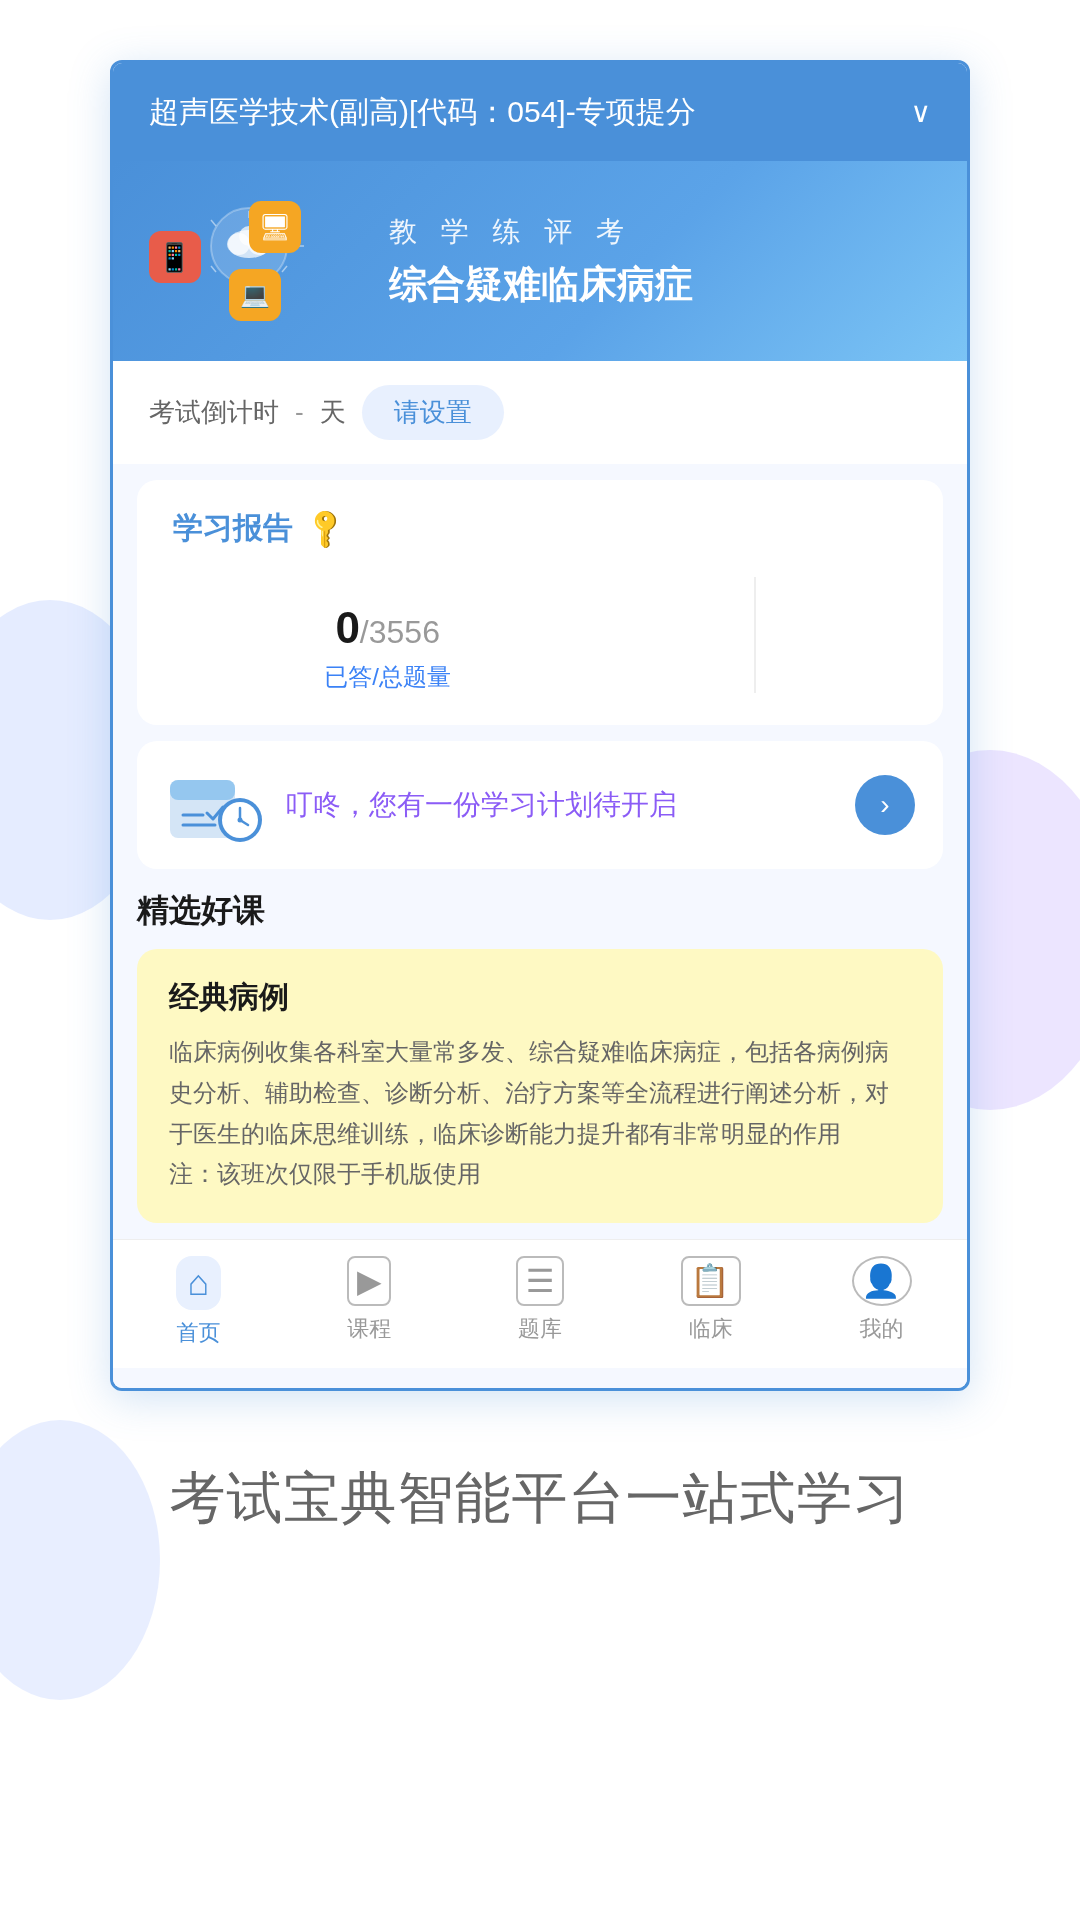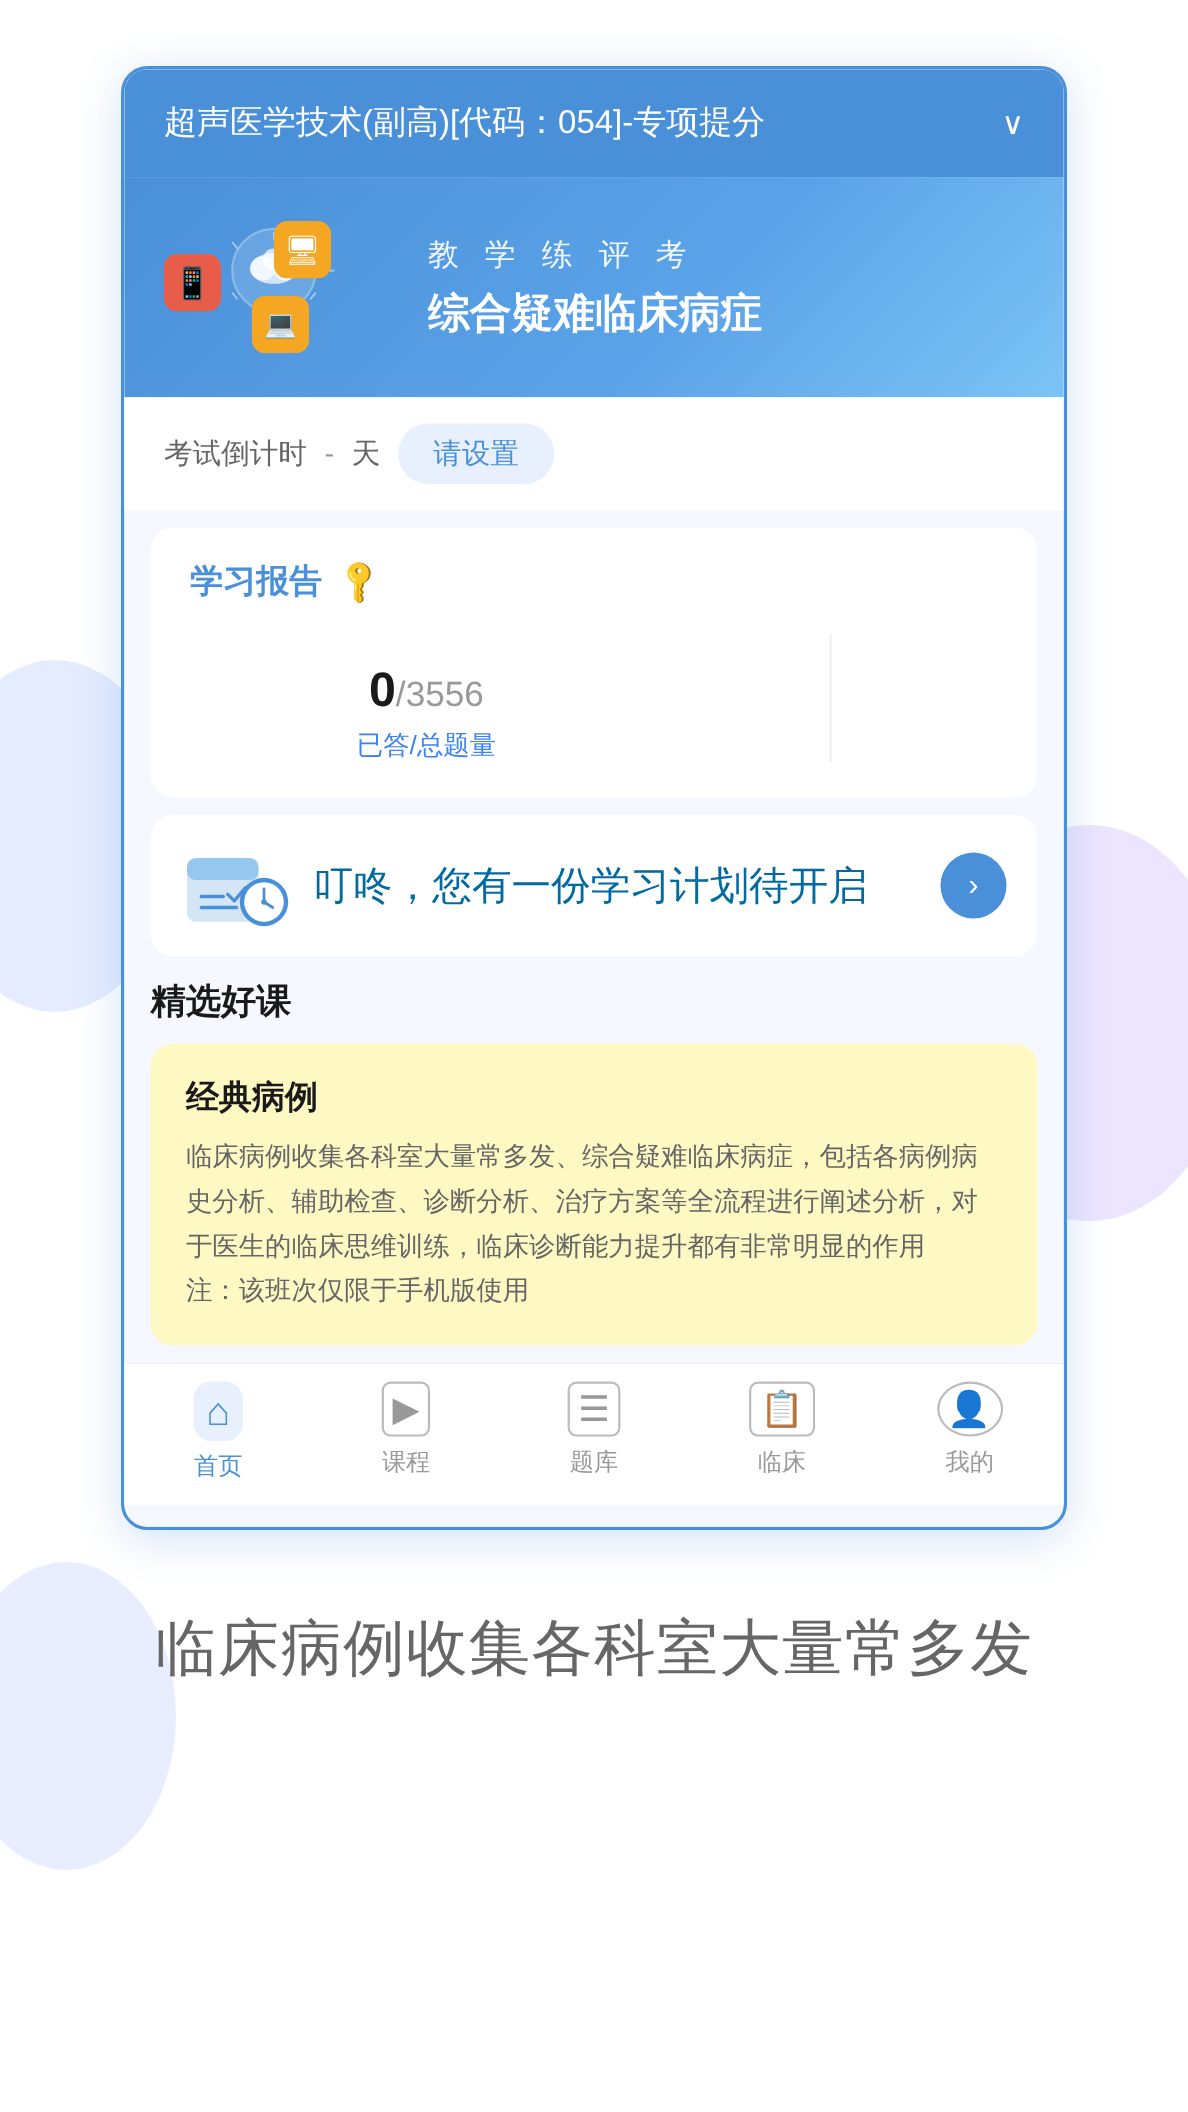--- a/index.html
+++ b/index.html
@@ -61,21 +61,21 @@
       color: #1a1a1a;
       text-align: center;
       margin-bottom: 60px;
       letter-spacing: 2px;
     }
 
     
     .phone-mockup {
       width: 860px;
       background: #ffffff;
-      border-radius: 24px;
+      border-radius: 12px;
       border: 3px solid #4a90d9;
       box-shadow: 0 8px 40px rgba(74, 144, 217, 0.25);
       overflow: hidden;
       position: relative;
     }
 
     
     .app-header {
       background: #4a90d9;
       padding: 28px 36px;
@@ -264,22 +264,22 @@
       gap: 20px;
     }
     .plan-icon-area {
       width: 100px;
       height: 80px;
       flex-shrink: 0;
       position: relative;
     }
     .plan-text {
       flex: 1;
-      font-size: 36px;
-      color: #0369a1;
+      font-size: 28px;
+      color: #8b5cf6;
       font-weight: 500;
     }
     .plan-arrow-btn {
       width: 60px;
       height: 60px;
       background: #4a90d9;
       border-radius: 50%;
       display: flex;
       align-items: center;
       justify-content: center;
@@ -515,15 +515,15 @@
         <div class="nav-item">
           <span class="nav-icon" style="font-size:32px; border: 2px solid #bbb; border-radius:50%; padding:4px 8px;">👤</span>
           <span class="nav-label">我的</span>
         </div>
 
       </div>
 
     </div>
   </div>
 
-  <div class="bottom-tagline">临床病例收集各科室大量常多发</div>
+  <div class="bottom-tagline">考试宝典智能平台一站式学习</div>
 
 </div>
 
 </body></html>

